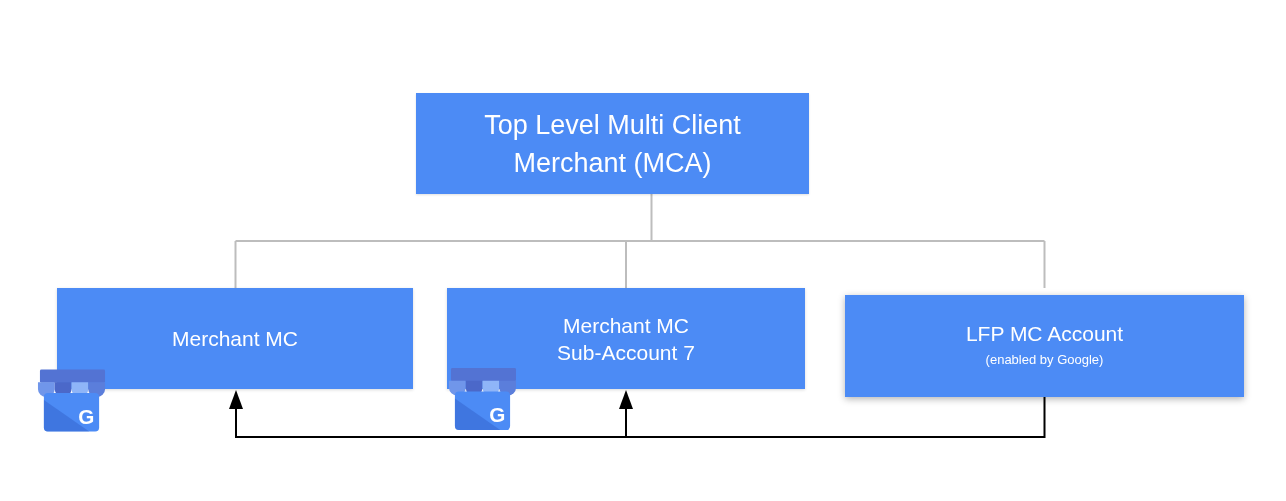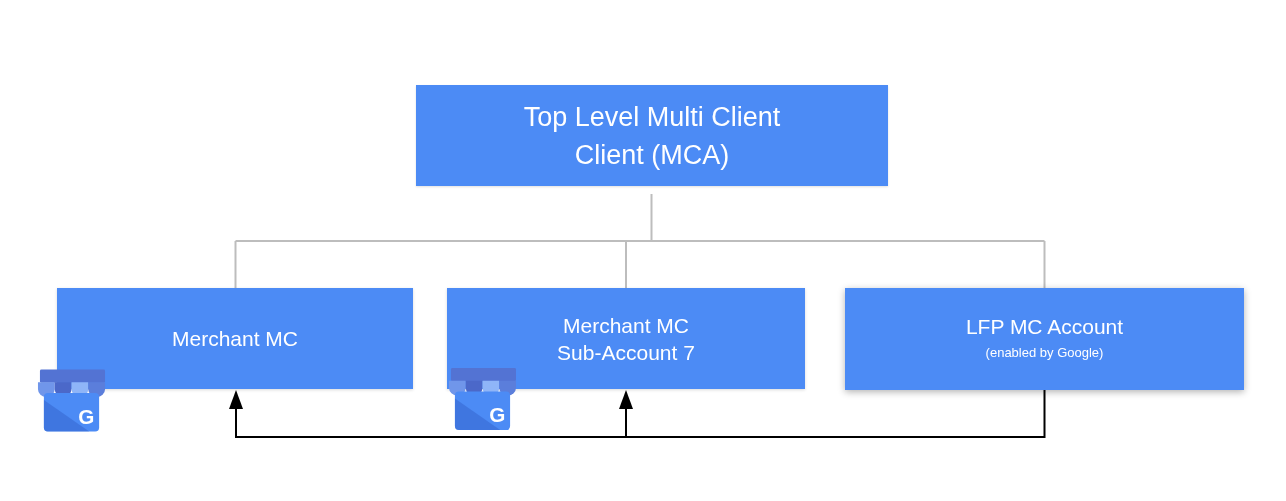--- a/index.html
+++ b/index.html
@@ -16,52 +16,52 @@
   .box{
     position:absolute;
     background:#4C8BF5;
     color:#ffffff;
     display:flex;flex-direction:column;
     justify-content:center;align-items:center;
     text-align:center;
   }
   .box .l1,.box .l2{display:block;white-space:nowrap;}
   .root-box{
-    left:416px;top:85px;width:472px;height:101px;
+    left:416px;top:93px;width:393px;height:101px;
     font-size:27px;line-height:38px;
     box-shadow:0 1px 2px rgba(0,0,0,.12);
   }
   .child-box{
     font-size:21px;line-height:27px;
     box-shadow:0 1px 3px rgba(0,0,0,.15);
   }
   .sub1{left:57px;top:288px;width:356px;height:101px;}
   .sub2{left:447px;top:288px;width:358px;height:101px;}
-  .lfp{left:845px;top:288px;width:399px;height:102px;
+  .lfp{left:845px;top:295px;width:399px;height:102px;
        box-shadow:0 2px 7px rgba(0,0,0,.30);}
   .lfp .l2{font-size:13px;line-height:26px;}
   .gmb-icon{position:absolute;}
   .gmb-icon.icon1{left:36px;top:366px;}
   .gmb-icon.icon2{left:447px;top:365px;}
 </style>
 </head>
 <body>
 
 <div class="stage">
 
   <svg class="connector-layer" width="1286" height="501" viewBox="0 0 1286 501">
     <path d="M651.5 194 V241 M235.5 241 H1044.5 M235.5 241 V288 M626 241 V288 M1044.5 241 V288" fill="none" stroke="#BDBDBD" stroke-width="2"></path>
     <path d="M1044.5 390 V437 H236 V408 M626 437 V408" fill="none" stroke="#000000" stroke-width="2"></path>
     <polygon points="229,409 243,409 236,390" fill="#000000"></polygon>
     <polygon points="619,409 633,409 626,390" fill="#000000"></polygon>
   </svg>
 
   <div class="box root-box">
     <span class="l1">Top Level Multi Client</span>
-    <span class="l2">Client (MCA)</span>
+    <span class="l2">Merchant (MCA)</span>
   </div>
 
   <div class="box child-box sub1">
     <span class="l1">Merchant MC</span>
   </div>
 
   <div class="box child-box sub2">
     <span class="l1">Merchant MC</span>
     <span class="l2">Sub-Account 7</span>
   </div>

